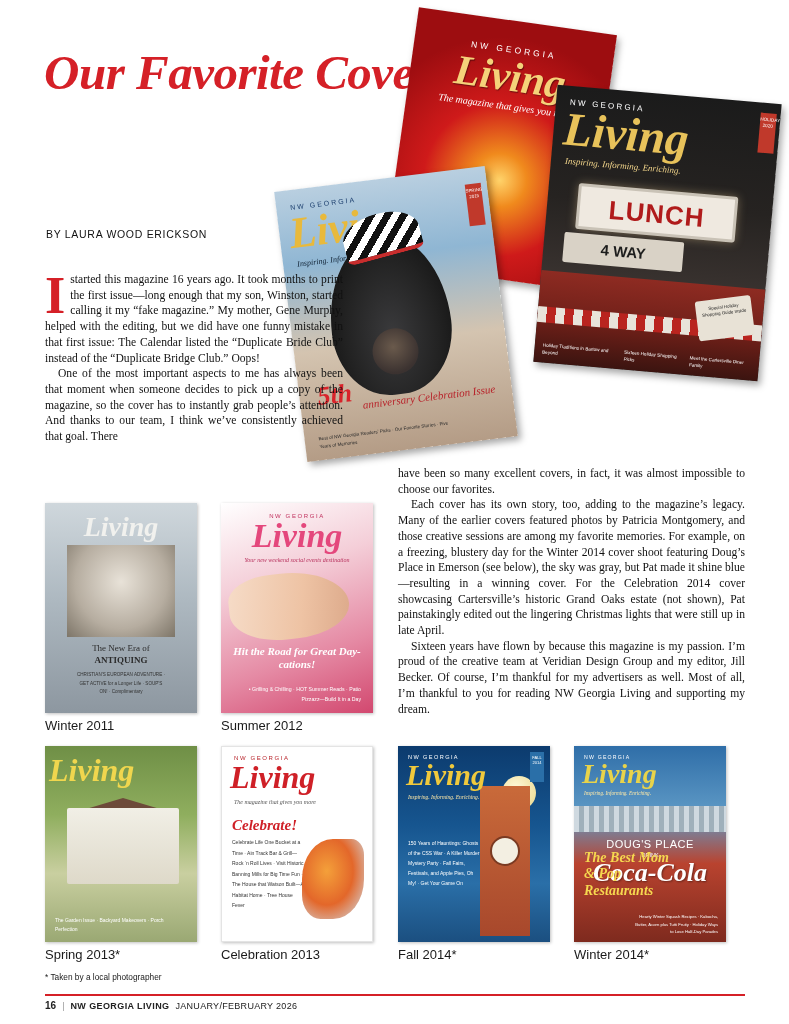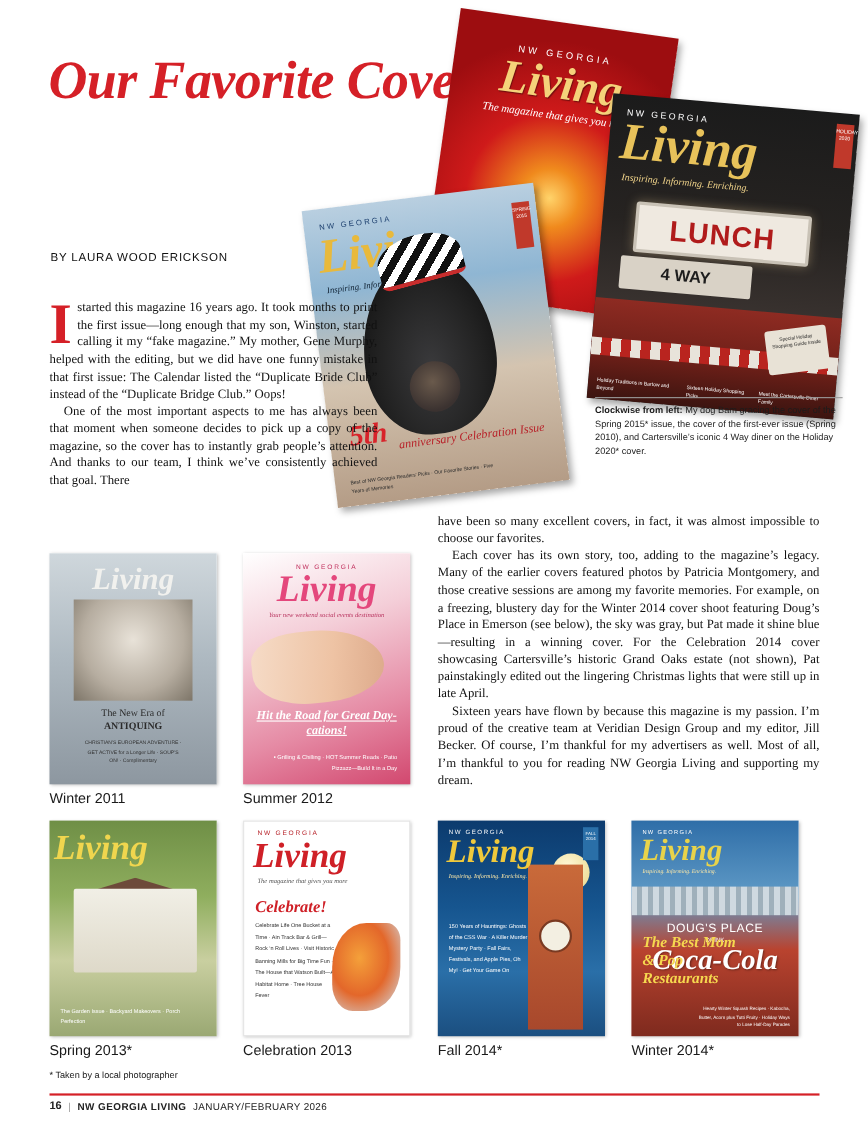--- a/index.html
+++ b/index.html
@@ -252,21 +252,21 @@
   .t2 .nwg { position:absolute; top: 10px; left: 0; width:100%; text-align:center;
     font-family:"Liberation Sans", sans-serif; font-size: 6px; letter-spacing: 1.6px; color:#c0305d; }
   .t2 .liv { position:absolute; top: 14px; left: 0; width:100%; text-align:center;
     font-family:"Liberation Serif", serif; font-style:italic; font-weight:bold; font-size: 34px; color:#e4477c; }
   .t2 .tag { position:absolute; top: 54px; left:0; width:100%; text-align:center;
     font-family:"Liberation Serif", serif; font-style:italic; font-size: 6px; color:#b8325e; }
   .t2 .legs { position:absolute; left: 8px; top: 70px; width: 120px; height: 66px;
     background: linear-gradient(100deg,#f6dcc8 0%, #eec3a4 60%, #dca98a 100%);
     border-radius: 40% 60% 50% 50%; transform: rotate(-6deg); }
   .t2 .hit { position:absolute; left: 0; top: 142px; width: 100%; text-align:center;
-    font-family:"Liberation Serif", serif; font-style:italic; font-weight:bold; font-size: 11px; color:#fff; line-height:1.15;text-decoration:underline;}
+    font-family:"Liberation Serif", serif; font-style:italic; font-weight:bold; font-size: 11px; color:#fff; line-height:1.15;}
   .t2 .lines { position:absolute; left: 12px; bottom: 8px; right: 12px;
     font-family:"Liberation Sans", sans-serif; font-size: 5.2px; color:#fff; line-height: 1.9; text-align:right;}
 
   
   .t3 { left: 45px; top: 746px; }
   .t3 .img { width: 152px; height: 196px;
     background: linear-gradient(180deg,#6f8f46 0%, #8fae5e 35%, #c9cfa0 65%, #9aa873 100%); }
   .t3 .liv { position:absolute; top: 6px; left: 4px;
     font-family:"Liberation Serif", serif; font-style:italic; font-weight:bold; font-size: 32px; color:#f0d64e; }
   .t3 .house { position:absolute; left: 22px; top: 62px; width: 112px; height: 76px;
@@ -400,25 +400,20 @@
       <div class="dog"></div>
       <div class="snout"></div>
       <div class="hat"></div>
       <div class="fifth">5th</div>
       <div class="anniv">anniversary Celebration Issue</div>
       <div class="foot">Best of NW Georgia Readers’ Picks · Our Favorite Stories · Five Years of Memories</div>
       <div class="spine">SPRING 2015</div>
     </div>
   </div>
 
-  <div class="collage-caption">
-    <div class="rule"></div>
-    <span class="lead">Clockwise from left:</span>
-    <span>My dog Bam gracing the cover of the Spring 2015* issue, the cover of the first-ever issue (Spring 2010), and Cartersville’s iconic 4 Way diner on the Holiday 2020* cover.</span>
-  </div>
 
   <div class="col col-left">
     <p class="first">
       <span class="dropcap">I</span><span>started this magazine 16 years ago. It took months to print the first issue—long enough that my son, Winston, started calling it my “fake magazine.” My mother, Gene Murphy, helped with the editing, but we did have one funny mistake in that first issue: The Calendar listed the “Duplicate Bride Club” instead of the “Duplicate Bridge Club.” Oops!</span>
     </p>
     <p>One of the most important aspects to me has always been that moment when someone decides to pick up a copy of the magazine, so the cover has to instantly grab people’s attention. And thanks to our team, I think we’ve consistently achieved that goal. There</p>
   </div>
 
   <div class="col col-right">
     <p class="first">have been so many excellent covers, in fact, it was almost impossible to choose our favorites.</p>

